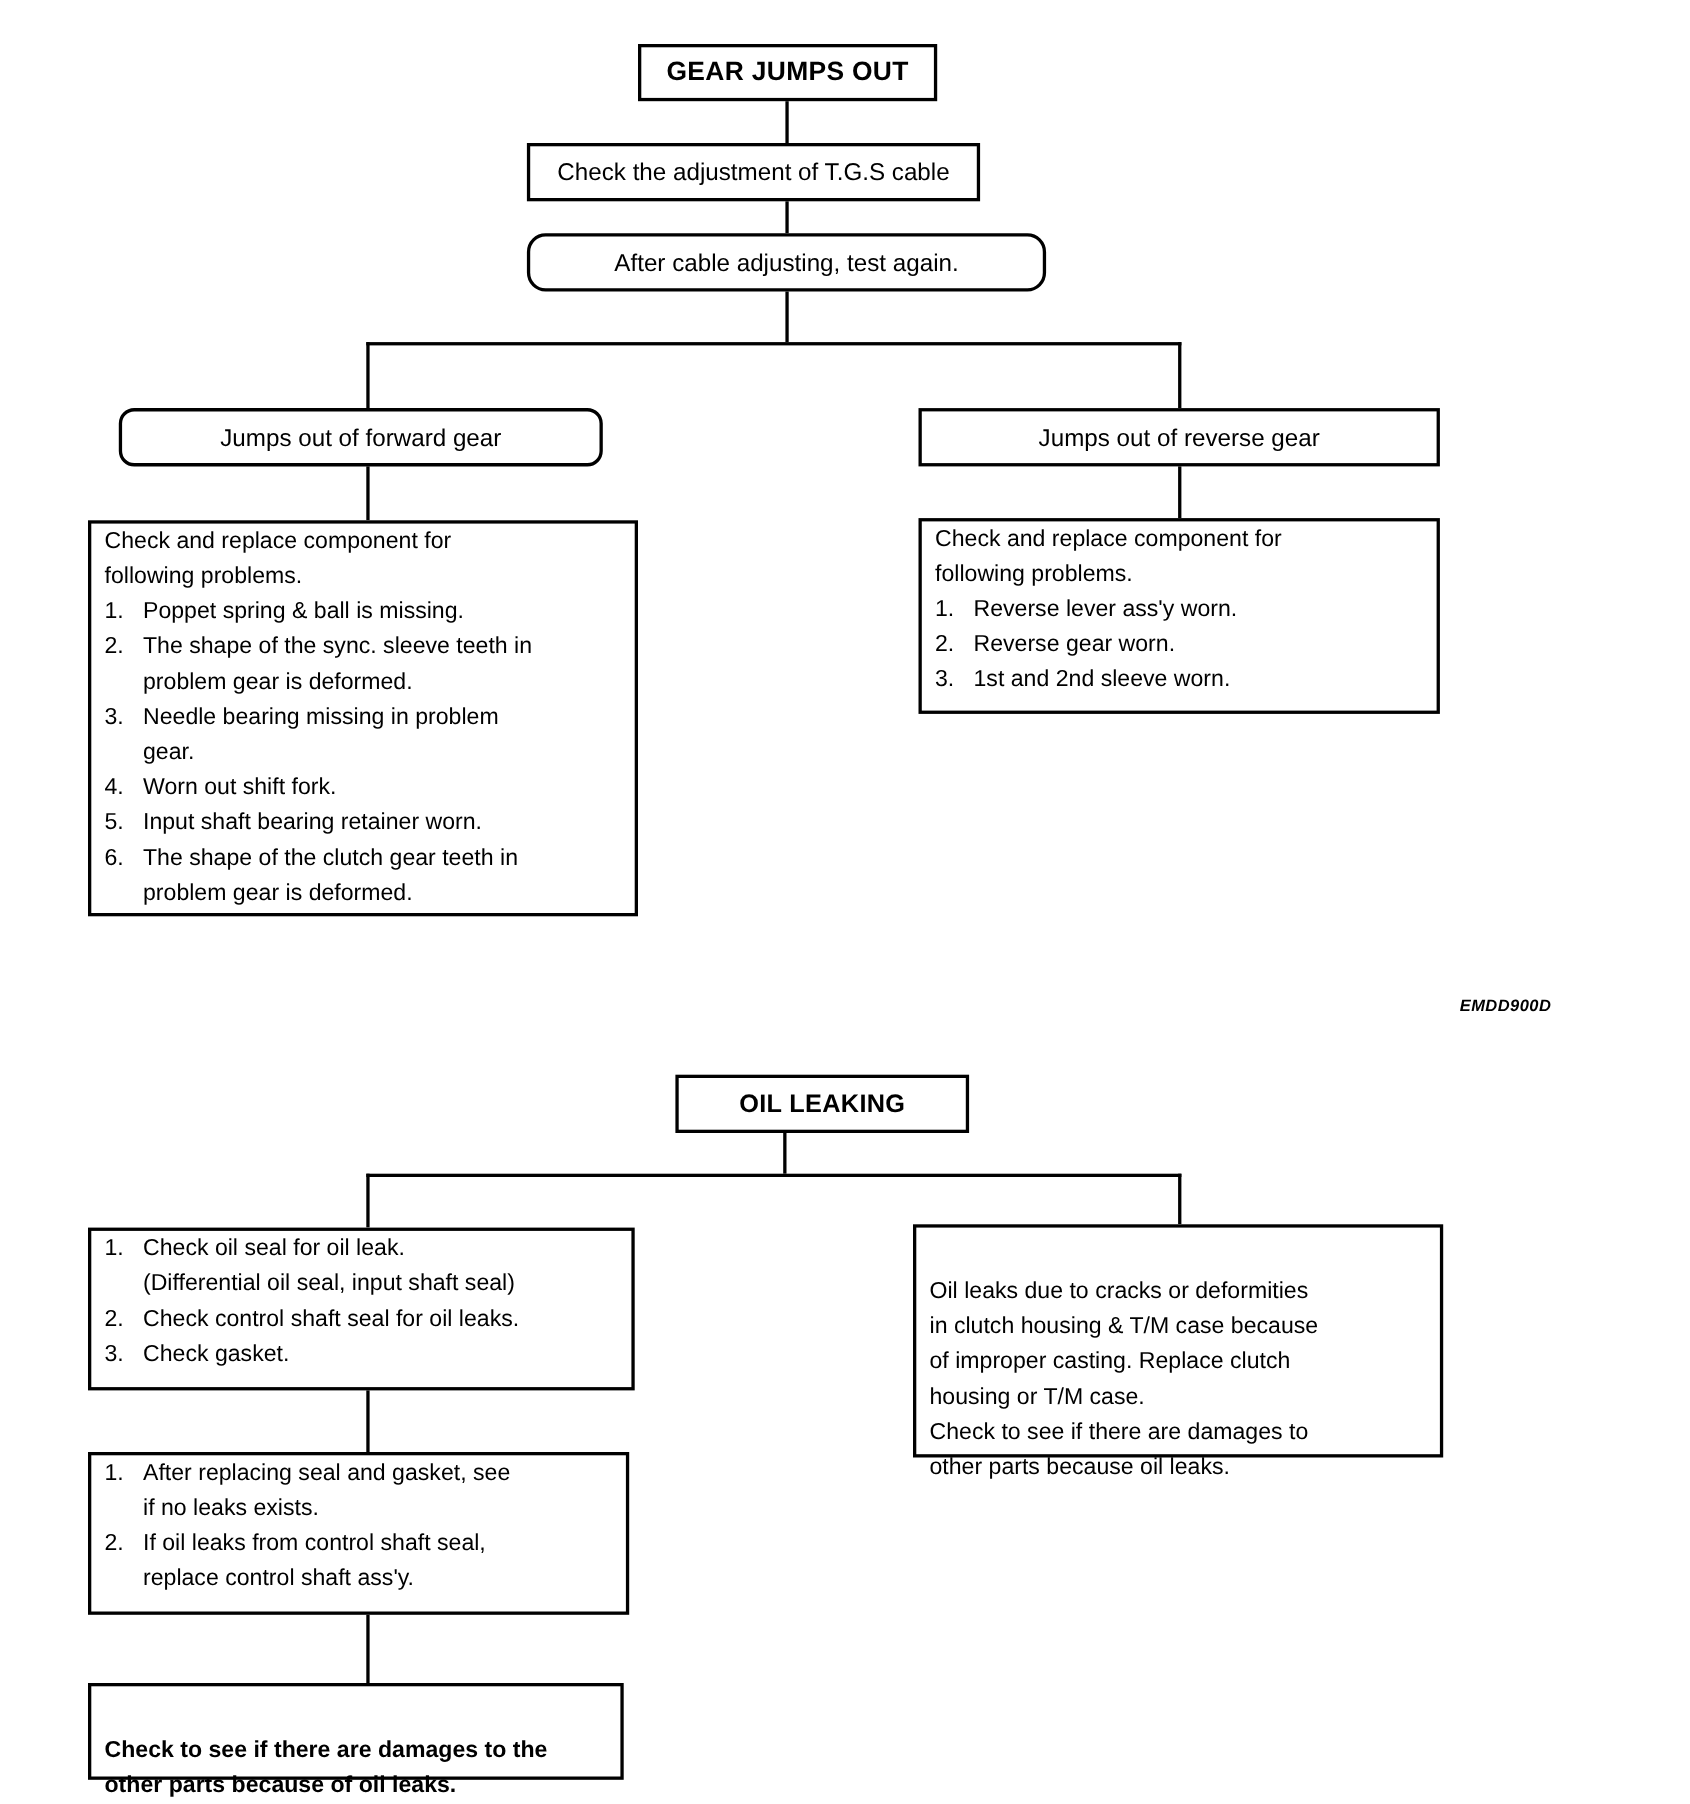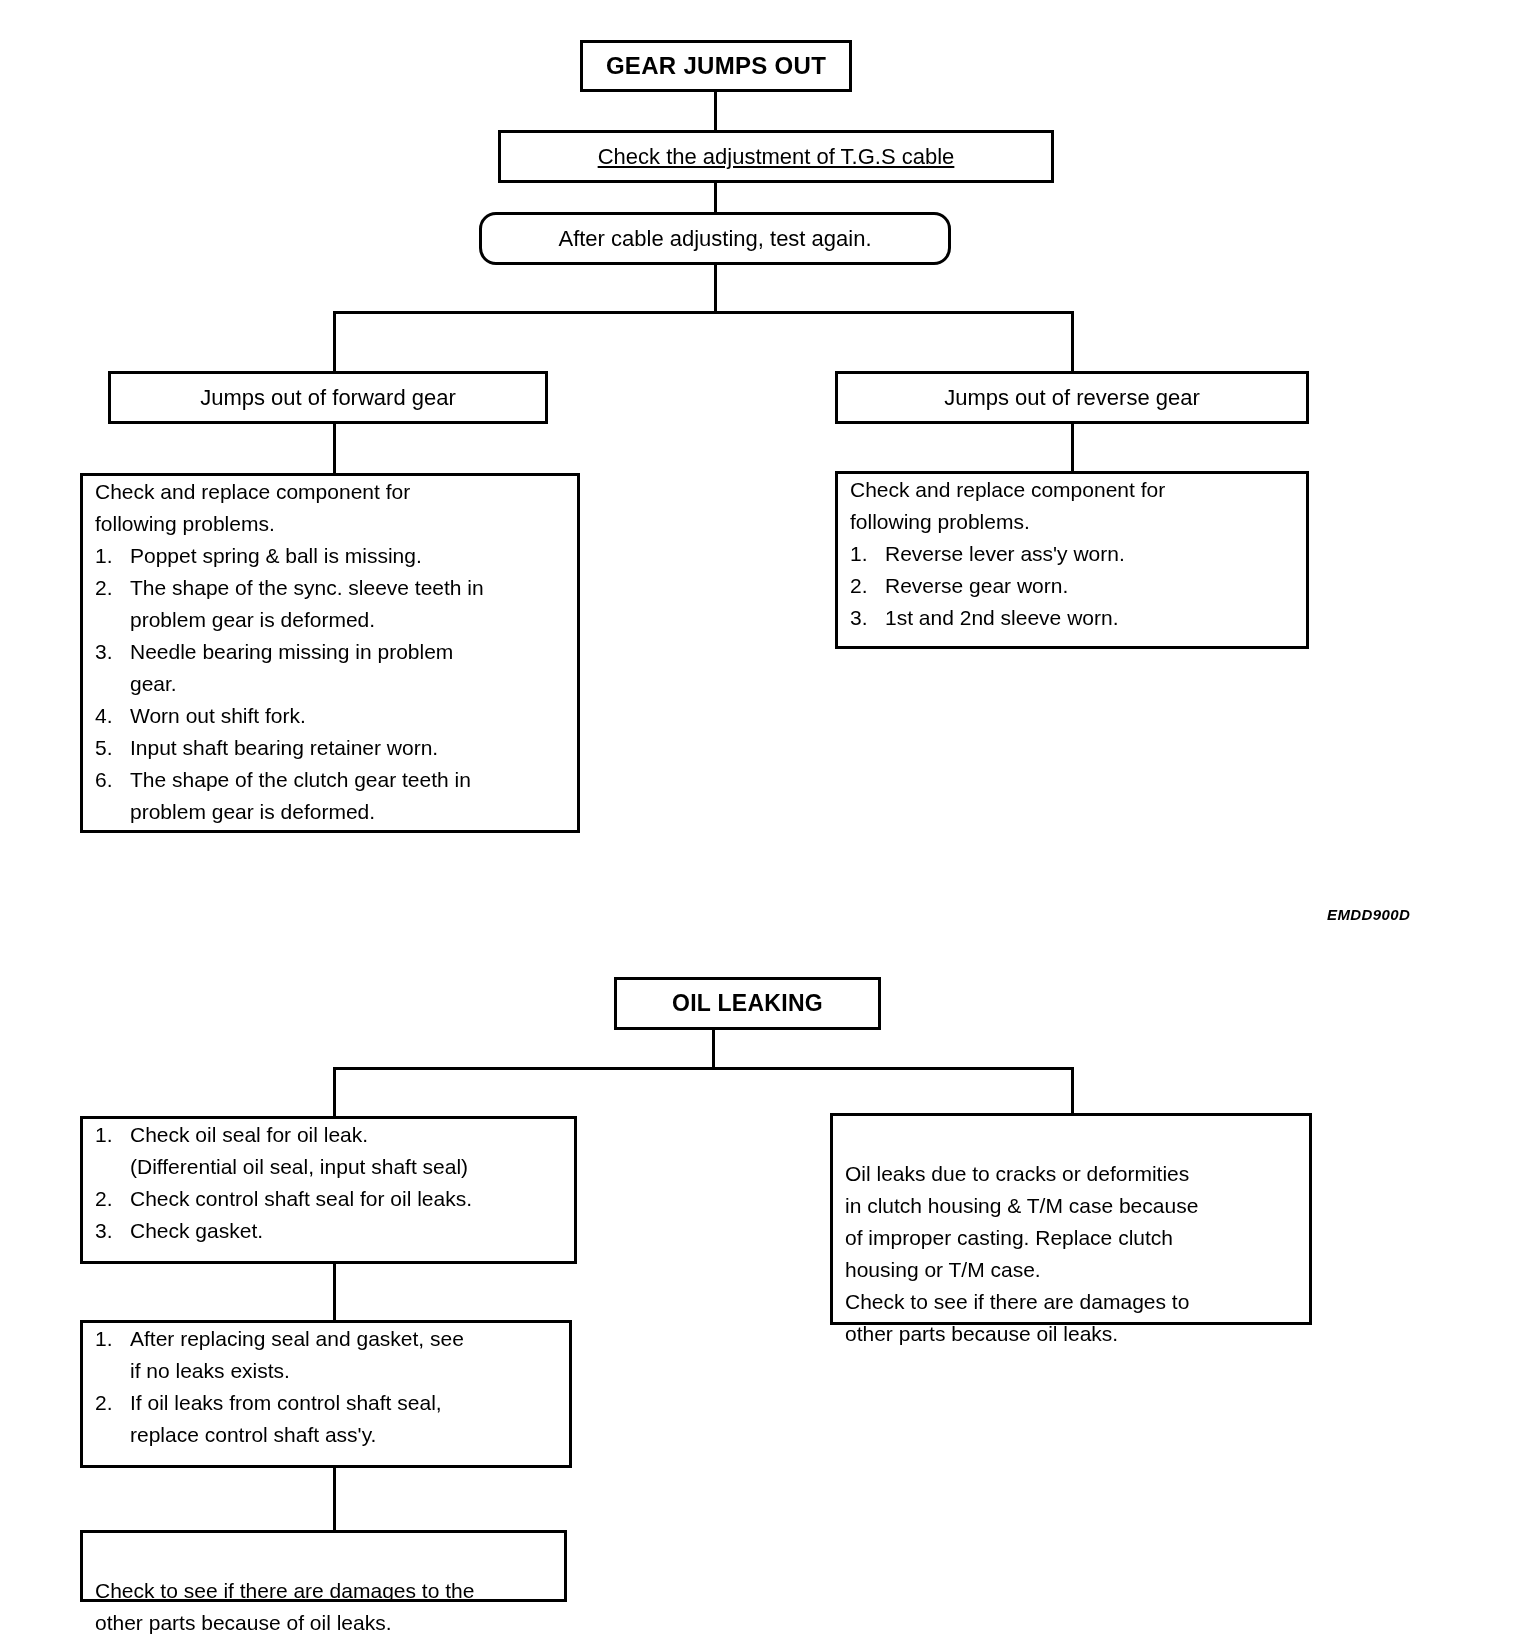--- a/index.html
+++ b/index.html
@@ -32,36 +32,36 @@
 <body>
 
 <div class="page">
 
   <div class="box center-box title-box" style="left:580px;top:40px;width:272px;height:52px;">
     <span>GEAR JUMPS OUT</span>
   </div>
 
   <div class="line" style="left:714px;top:92px;width:3px;height:38px;"></div>
 
-  <div class="box center-box" style="left:498px;top:130px;width:556px;height:53px;text-decoration:underline;">
+  <div class="box center-box" style="left:479px;top:130px;width:412px;height:53px;">
     <span>Check the adjustment of T.G.S cable</span>
   </div>
 
   <div class="line" style="left:714px;top:183px;width:3px;height:29px;"></div>
 
   <div class="box center-box" style="left:479px;top:212px;width:472px;height:53px;border-radius:17px;">
     <span>After cable adjusting, test again.</span>
   </div>
 
   <div class="line" style="left:714px;top:265px;width:3px;height:46px;"></div>
   <div class="line" style="left:333px;top:311px;width:741px;height:3px;"></div>
   <div class="line" style="left:333px;top:311px;width:3px;height:60px;"></div>
   <div class="line" style="left:1071px;top:311px;width:3px;height:60px;"></div>
 
-  <div class="box center-box" style="left:108px;top:371px;width:440px;height:53px;">
+  <div class="box center-box" style="left:108px;top:371px;width:440px;height:53px;border-radius:14px;">
     <span>Jumps out of forward gear</span>
   </div>
 
   <div class="box center-box" style="left:835px;top:371px;width:474px;height:53px;">
     <span>Jumps out of reverse gear</span>
   </div>
 
   <div class="line" style="left:333px;top:424px;width:3px;height:49px;"></div>
   <div class="line" style="left:1071px;top:424px;width:3px;height:47px;"></div>
 
@@ -160,18 +160,18 @@
     </div>
     <div class="li">
       <span class="num">2.</span>
       <span class="txt">If oil leaks from control shaft seal,
 replace control shaft ass'y.</span>
     </div>
   </div>
 
   <div class="line" style="left:333px;top:1468px;width:3px;height:62px;"></div>
 
-  <div class="box detail" style="left:80px;top:1530px;width:487px;height:72px;">
+  <div class="box detail" style="left:80px;top:1530px;width:487px;height:88px;font-weight:bold;">
     <div class="para">Check to see if there are damages to the
 other parts because of oil leaks.</div>
   </div>
 
 </div>
 
 </body></html>

